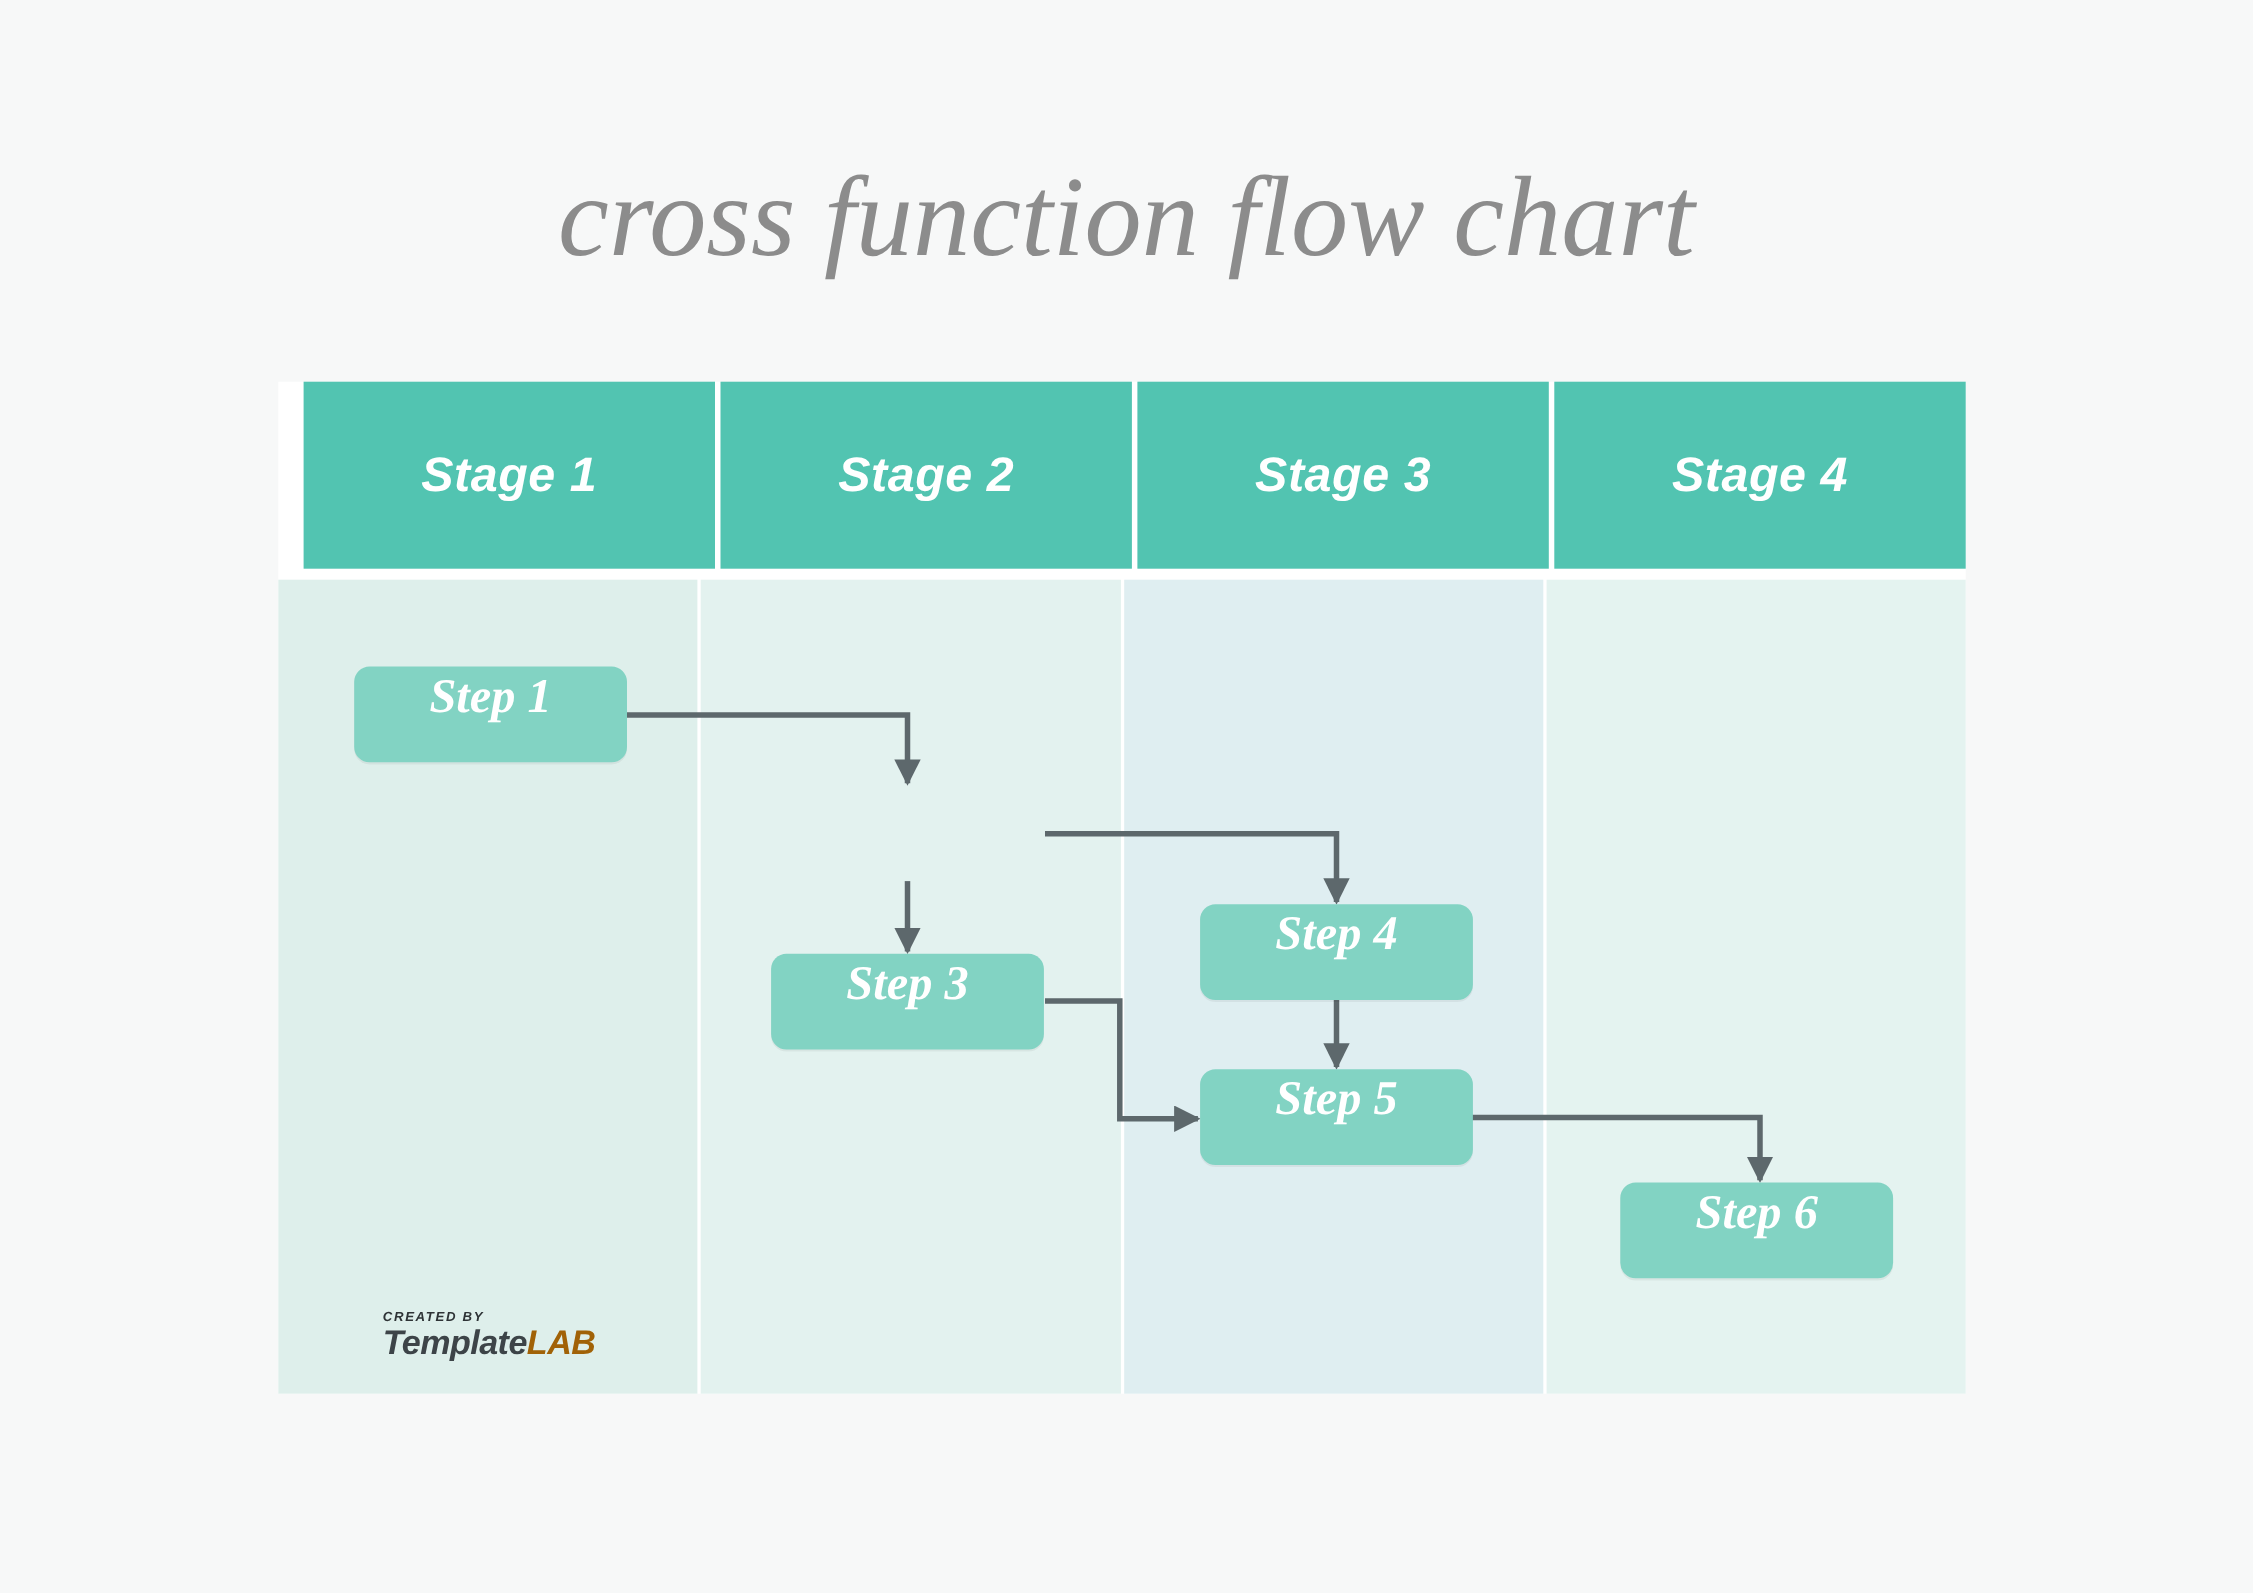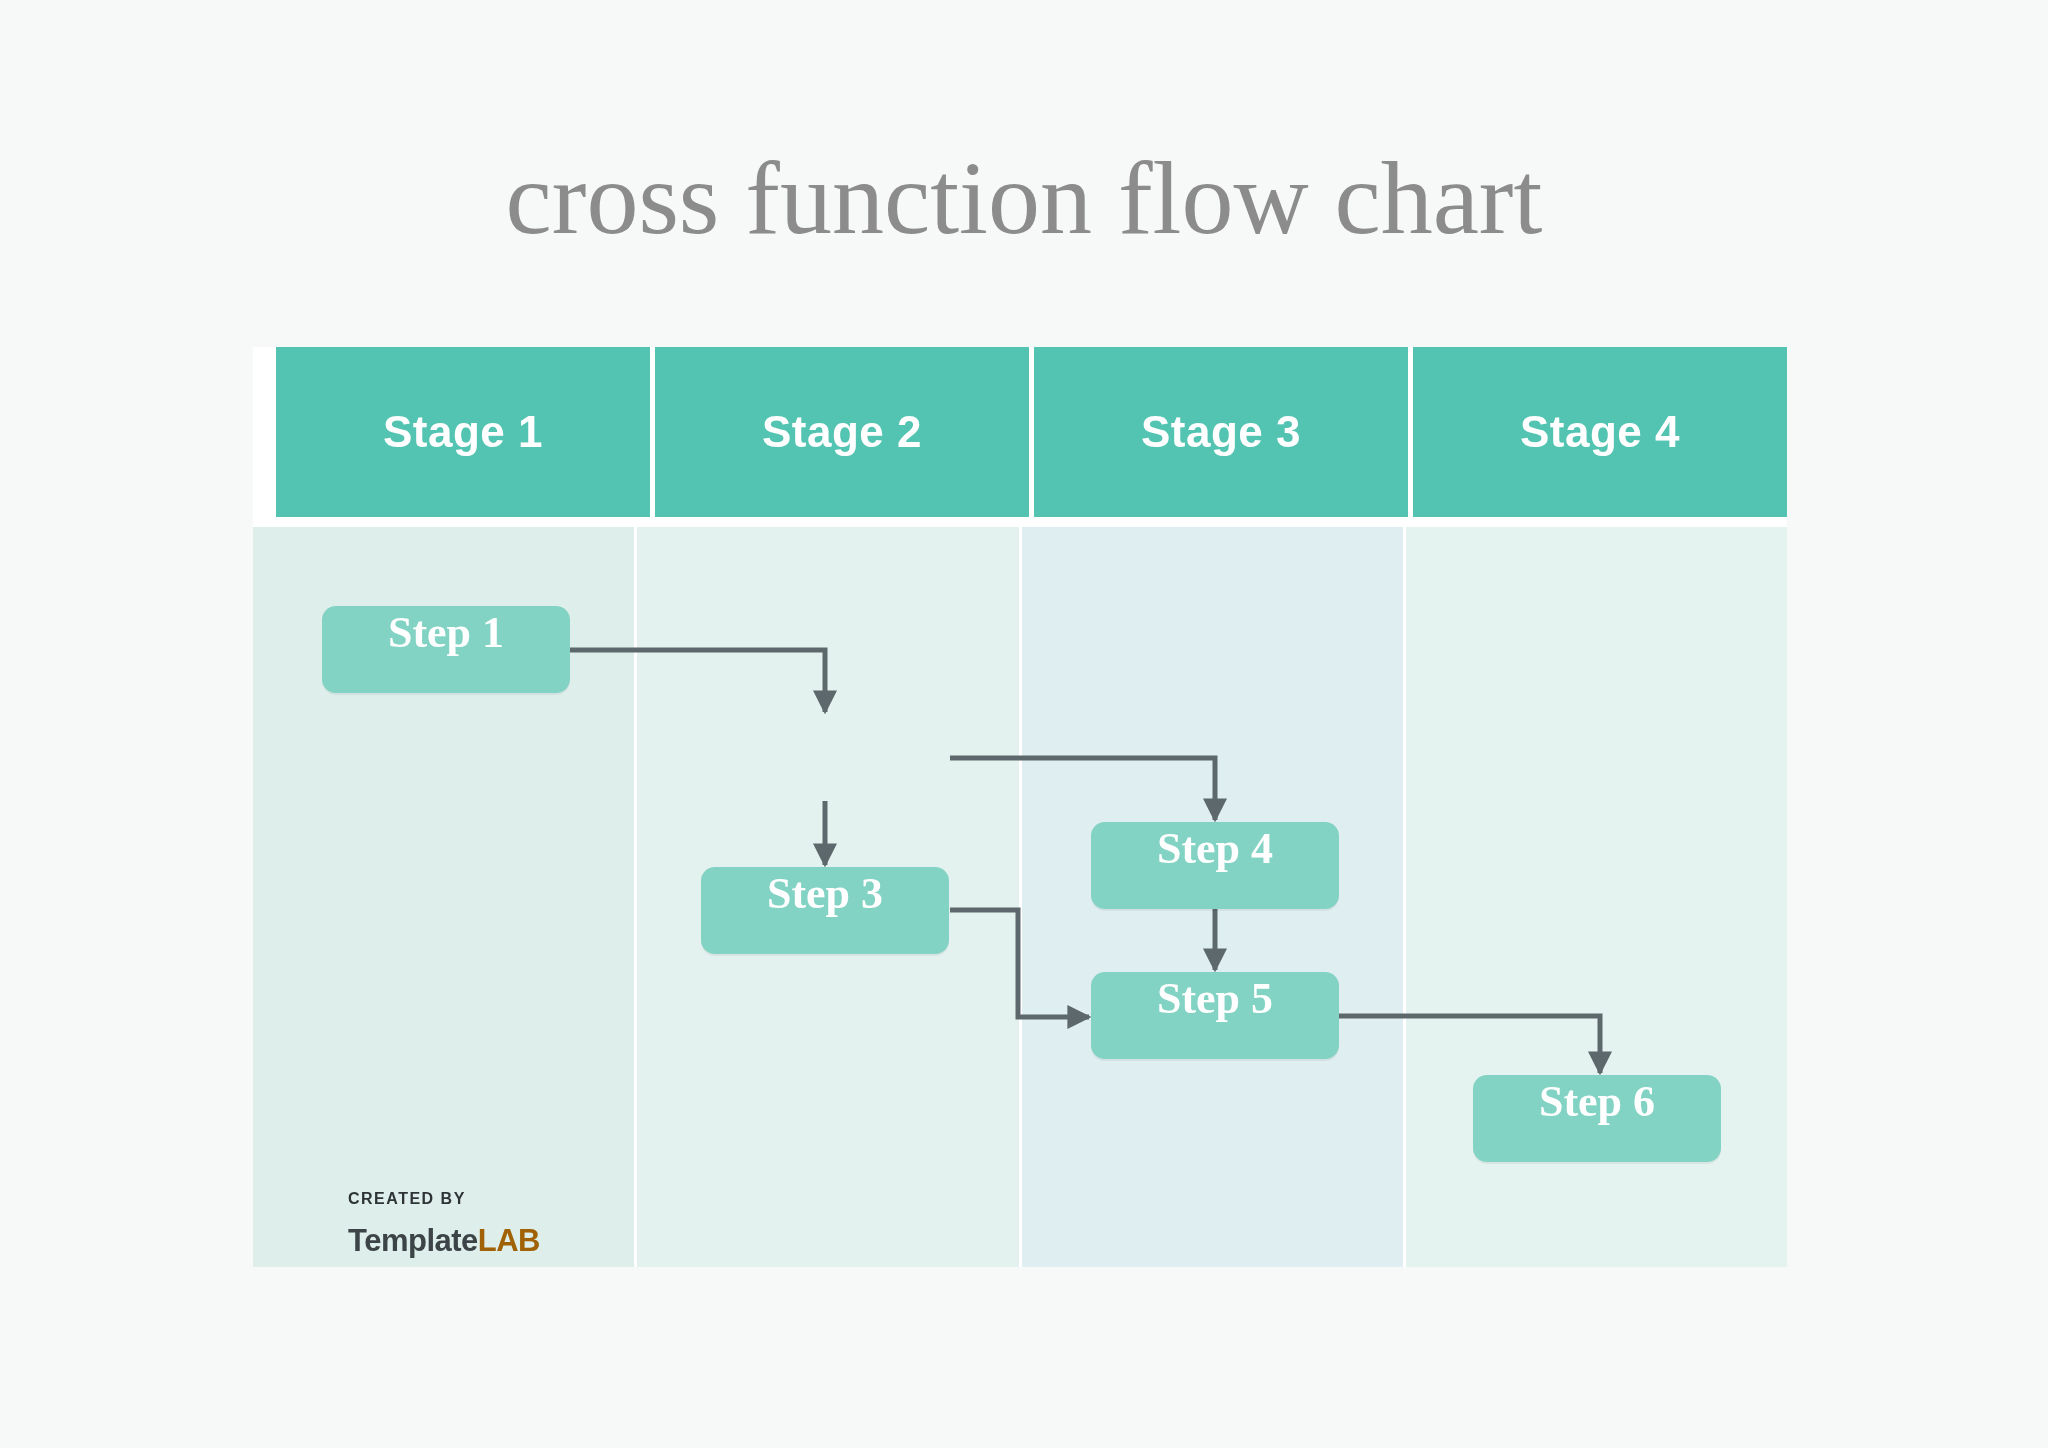--- a/index.html
+++ b/index.html
@@ -2,20 +2,21 @@
 <html><head>
 <meta charset="utf-8">
 <style>
   html,body { margin:0; padding:0; }
   .page {
     position:relative;
     width:2048px; height:1448px;
     background:#f7f8f8;
     font-family:"Liberation Sans", sans-serif;
     overflow:hidden;
+    font-style:italic;
   }
 
   
   .title {
     position:absolute;
     left:0; top:146px; width:100%;
     margin:0;
     text-align:center;
     font-family:"Liberation Serif", serif;
     font-weight:400;
@@ -77,24 +78,24 @@
   .step-1 { left:322px;  top:606px;  }
   .step-2 { left:701px;  top:714px;  }
   .step-3 { left:701px;  top:867px;align-items:center;  }
   .step-4 { left:1091px; top:822px;  }
   .step-5 { left:1091px; top:972px;  }
   .step-6 { left:1473px; top:1075px; }
 
   
   .logo { position:absolute; left:348px; top:1190px; }
   .logo-created {
-    font-size:16px; font-weight:700;
+    font-size:12px; font-weight:700;
     letter-spacing:1.5px;
     color:#2e3336;
-    margin-bottom:17px;
+    margin-bottom:1px;
   }
   .logo-brand {
     font-size:31px; font-weight:700;
     letter-spacing:-0.5px;
     line-height:1.0;
     color:#3d4448;
     white-space:nowrap;
   }
   .logo-brand .lab { color:#a16207; }
 </style>

